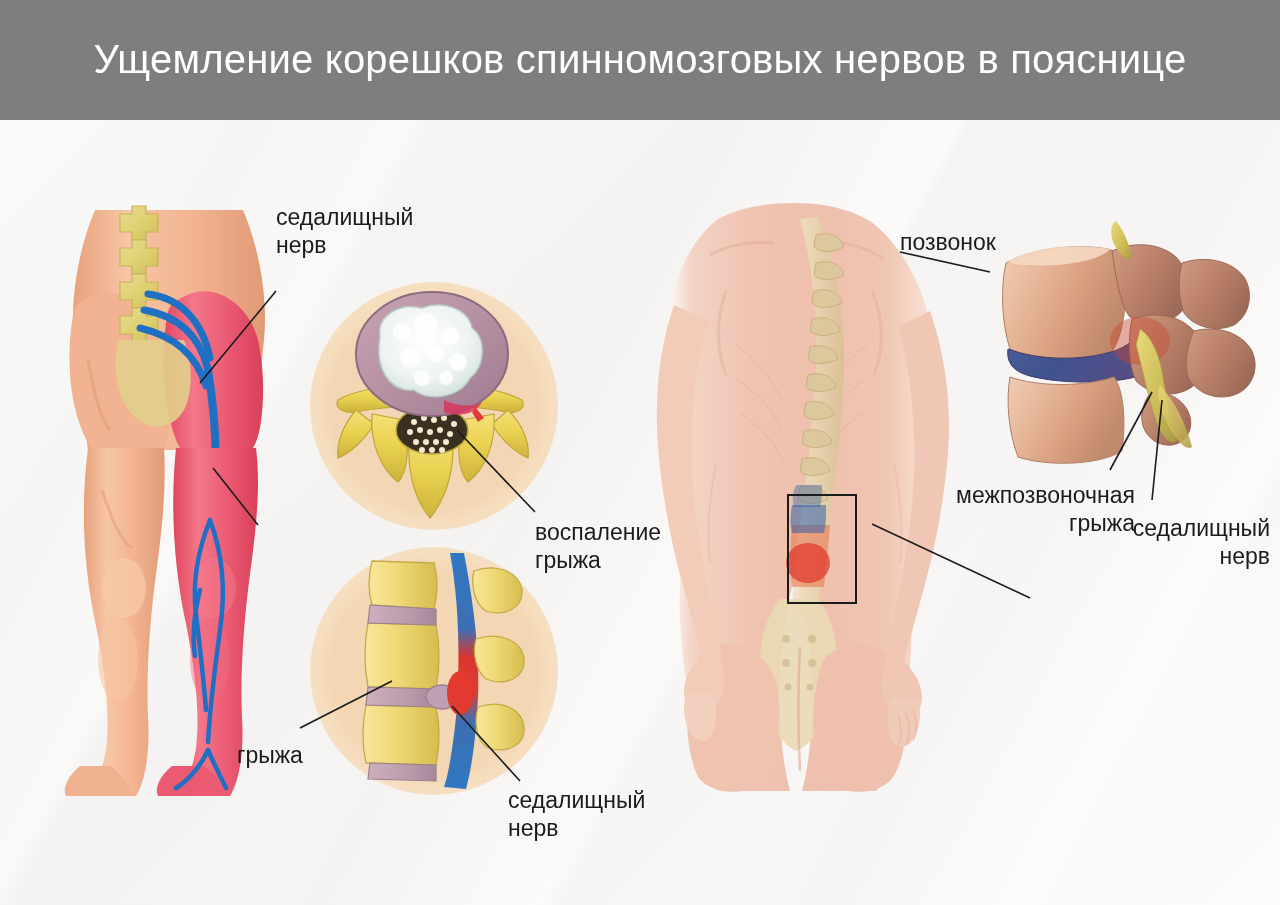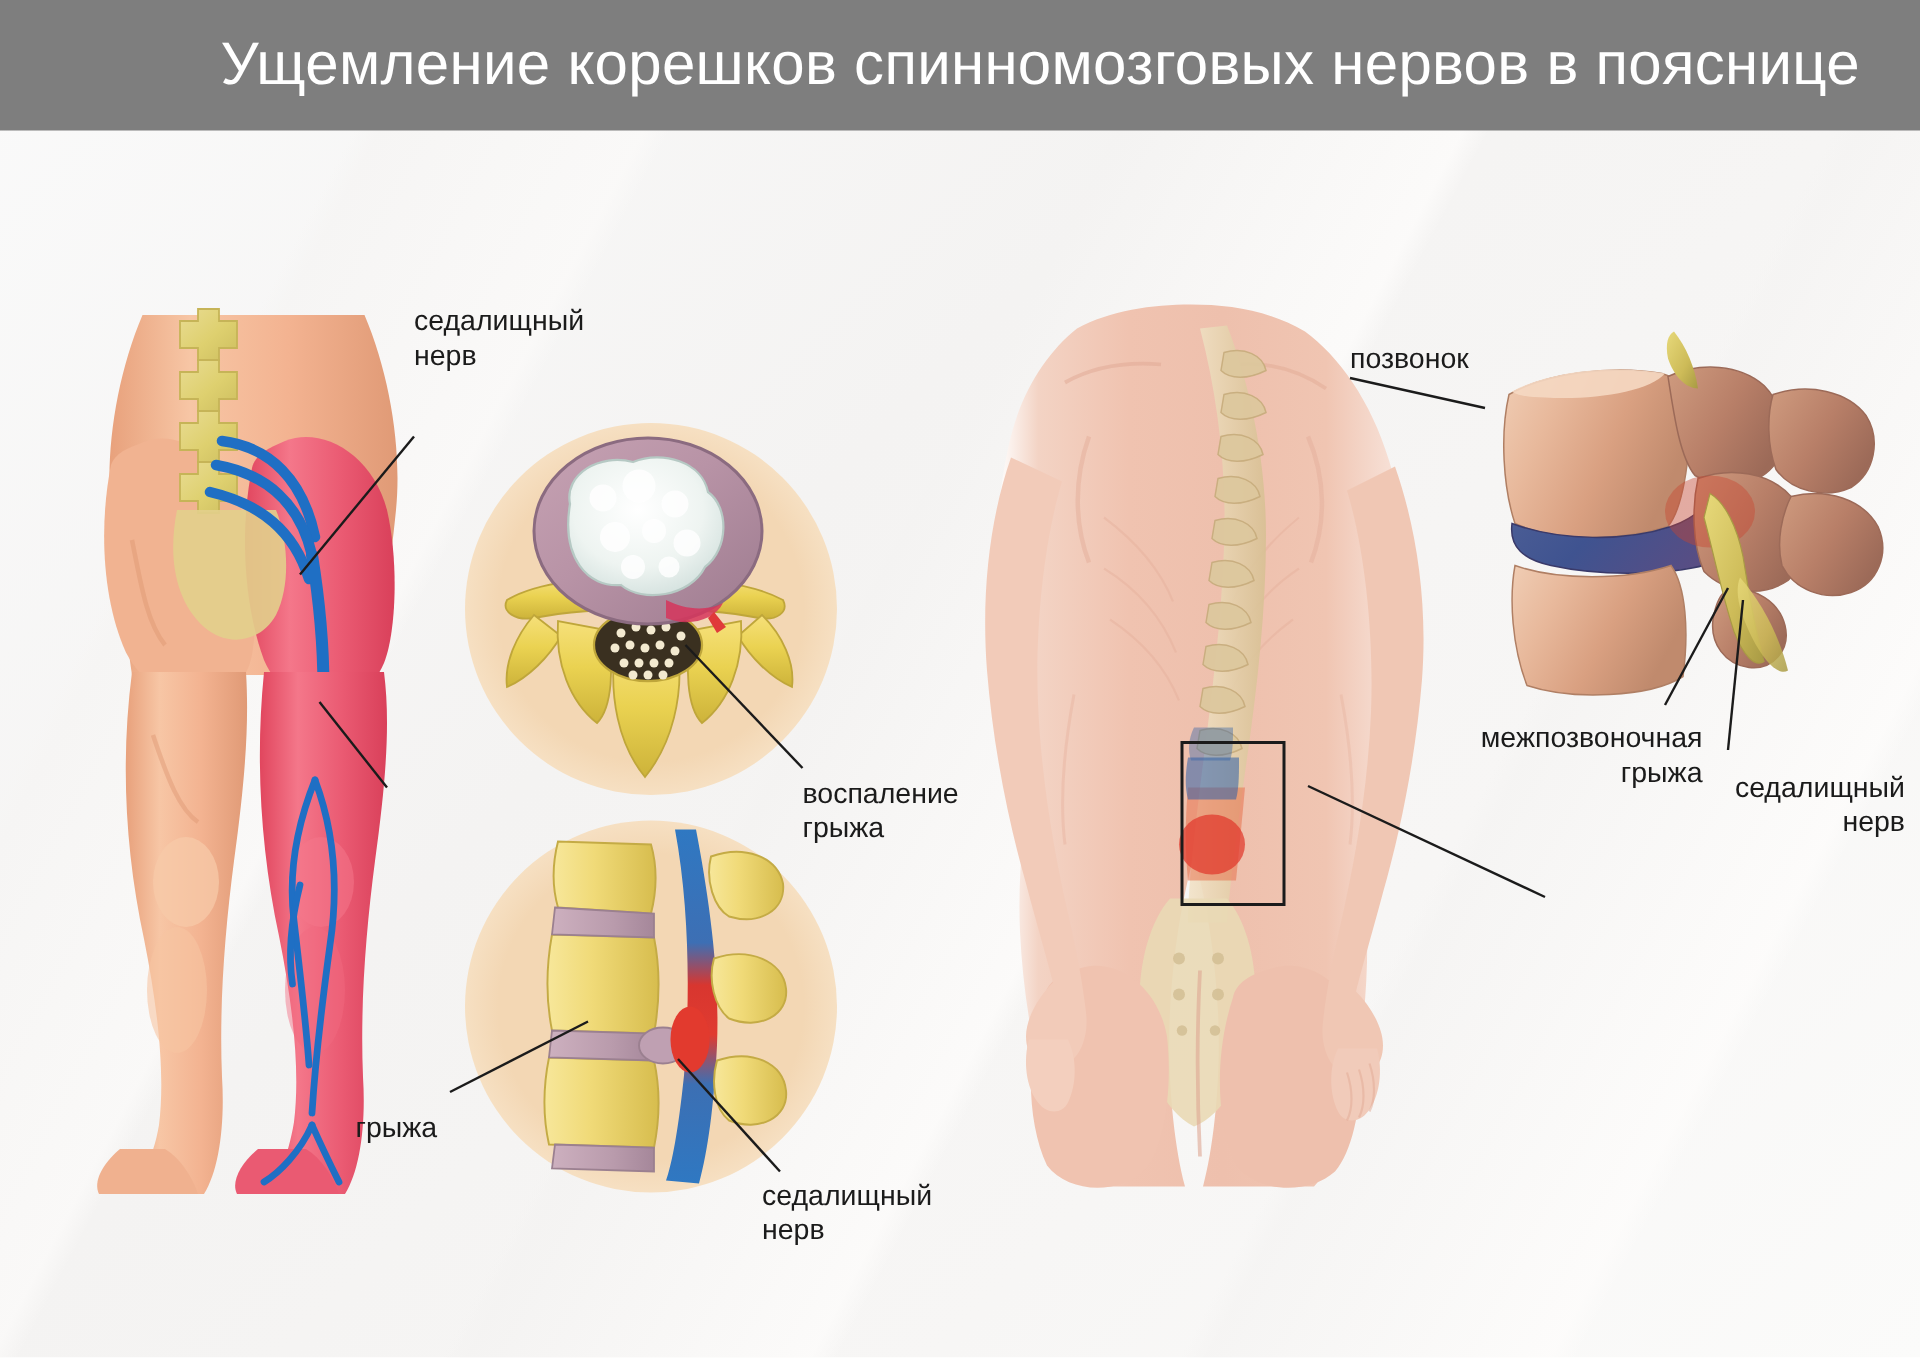--- a/index.html
+++ b/index.html
@@ -28,36 +28,36 @@
         rgba(255,255,255,0) 59%,
         rgba(255,255,255,0) 72%,
         rgba(245,244,243,.85) 73%,
         rgba(253,252,251,.85) 86%,
         rgba(255,255,255,0) 87%),
       linear-gradient(135deg,#fafafa 0%,#f4f3f2 40%,#f7f6f5 70%,#fbfbfa 100%);
   }
 
   
   .header{
-    position:absolute;left:0;top:0;width:1280px;height:87px;
+    position:absolute;left:0;top:0;width:1280px;height:120px;
     background:#7e7e7e;
-    display:flex;align-items:center;justify-content:flex-end;
+    display:flex;align-items:center;justify-content:center;
   }
   .header h1{
     margin:0;padding:0 40px;
     color:#ffffff;
     font-size:40px;font-weight:400;line-height:1.18;
     text-align:center;letter-spacing:.2px;
   }
 
   
   .label{
     position:absolute;
     color:#1b1b1b;
-    font-size:19px;line-height:1.22;
+    font-size:23px;line-height:1.22;
     white-space:pre-line;
   }
   .label.center{text-align:right;}
 
   
   .leaders{position:absolute;left:0;top:0;width:1280px;height:905px;pointer-events:none;}
 
   
   .fig{position:absolute;}
 

